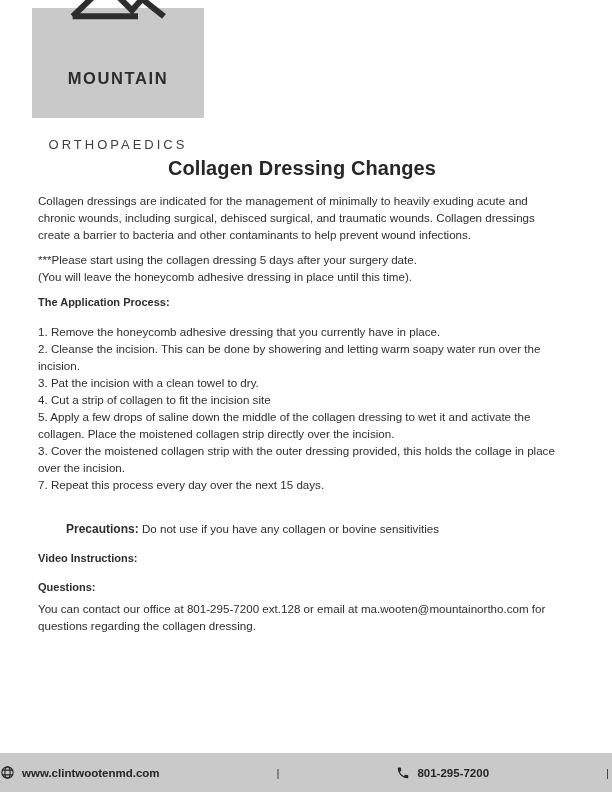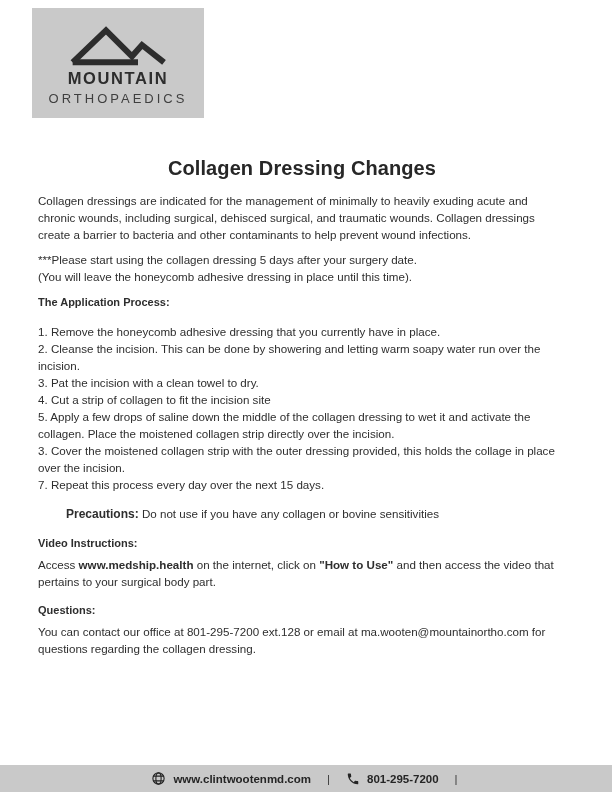--- a/index.html
+++ b/index.html
@@ -13,20 +13,21 @@
     margin: 0 auto;
   }
   
   .logo-box {
     position: absolute; left: 32px; top: 8px;
     width: 172px; height: 110px;
     background: #c9c9c9;
     display: flex; flex-direction: column;
     align-items: center; justify-content: center;
     padding-top: 4px;
+    gap: 46px;
   }
   .logo-icon svg { display: block; }
   .brand {
     font-size: 16.5px; font-weight: bold;
     letter-spacing: 1.6px; color: #2d2d2d; margin-top: 3px;
   }
   .brand-sub {
     font-size: 13px; letter-spacing: 3px;
     color: #3f3f3f; margin-top: 3px;
   }
@@ -41,30 +42,30 @@
     font-size: 20px; font-weight: bold;
     color: #272727;
     margin-bottom: 15px;
     letter-spacing: 0.1px;
   }
   .intro { margin-bottom: 8px; }
   .notice { margin-bottom: 9px; }
   .section-heading { font-weight: bold; font-size: 11px; }
   .app-heading { margin-bottom: 12px; }
   .steps div { margin: 0; }
-  .precautions { margin-top: 12px; padding-left: 28px; }
+  .precautions { margin-top: 27px; padding-left: 28px; }
   .precautions .label, .inline-bold { font-weight: bold; }
   .precautions .label { font-size: 12px; }
   .sub-heading { margin-top: 12px; margin-bottom: 4px; }
   
   .footer {
     position: absolute; left: 0; right: 0; bottom: 0;
-    height: 27px;
+    height: 39px;
     background: #c9c9c9;
-    display: flex; align-items: center; justify-content: center;
+    display: flex; align-items: center; justify-content: space-between;
     gap: 13px;
     color: #252525;
     font-weight: bold; font-size: 11.5px;
   }
   .f-item { display: flex; align-items: center; gap: 7px; }
   .f-sep { font-weight: normal; color: #3a3a3a; padding: 0 3px; }
   .f-item svg { display: block; }
 </style>
 </head>
 <body>
@@ -104,23 +105,20 @@
       <div>3. Cover the moistened collagen strip with the outer dressing provided, this holds the collage in place over the incision.</div>
       <div>7. Repeat this process every day over the next 15 days.</div>
     </div>
 
     <div class="precautions">
       <span class="label">Precautions:</span><span> Do not use if you have any collagen or bovine sensitivities</span>
     </div>
 
     <div class="section-heading sub-heading">Video Instructions:</div>
 
-    <p>
-      <span>Access </span><span class="inline-bold">www.medship.health</span><span> on the internet, click on </span><span class="inline-bold">"How to Use"</span><span> and then access the video that pertains to your surgical body part.</span>
-    </p>
 
     <div class="section-heading sub-heading">Questions:</div>
 
     <p>You can contact our office at 801-295-7200 ext.128 or email at ma.wooten@mountainortho.com for questions regarding the collagen dressing.</p>
 
   </div>
 
   <div class="footer">
 
     <div class="f-item">

